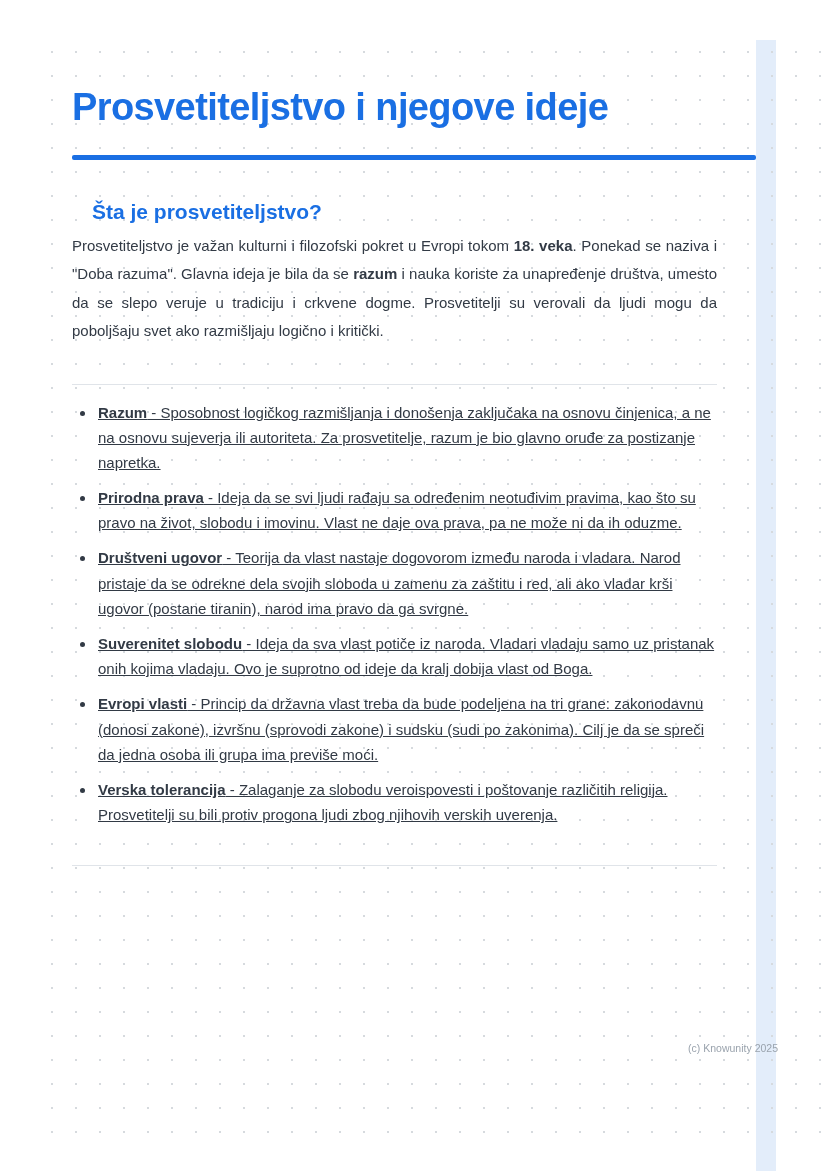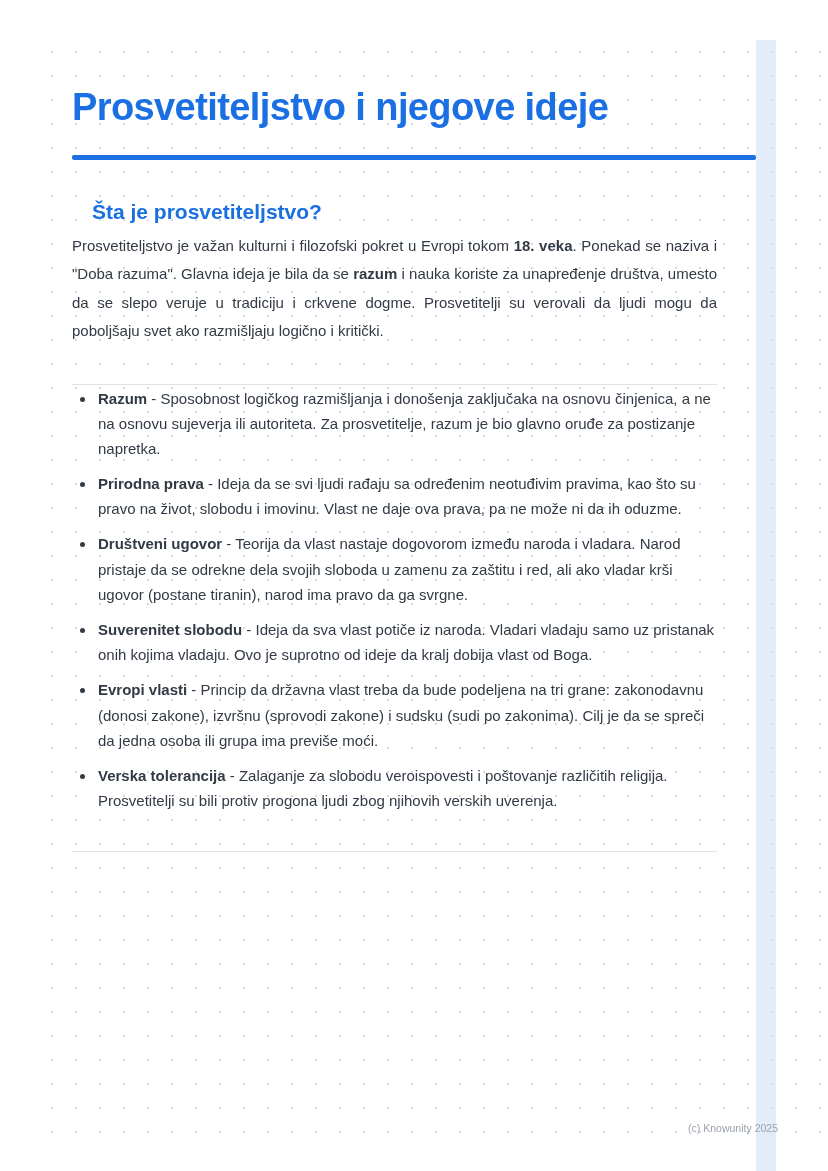--- a/index.html
+++ b/index.html
@@ -61,34 +61,35 @@
     font-size: 15px;
     line-height: 1.9;
     text-align: justify;
   }
   hr.divider {
     border: none;
     border-top: 1px solid var(--divider, #e0e4e9);
     margin-top: 38px;
   }
   ul.terms {
-    margin-top: 1px;
+    margin-top: 15px;
     padding-left: 24px;
     list-style: disc outside;
+    text-decoration: underline;
   }
   ul.terms li {
     font-size: 15px;
     line-height: 1.68;
     margin-bottom: 10px;
     padding-left: 2px;
   }
   strong { font-weight: 700; }
   .copyright {
     position: absolute;
-    top: 1122px;
+    top: 1042px;
     right: 50px;
     font-size: 10.5px;
     color: var(--muted, #9aa3ad);
     z-index: 2;
   }
 </style>
 </head>
 <body>
 
 <div class="edge-strip"></div>

